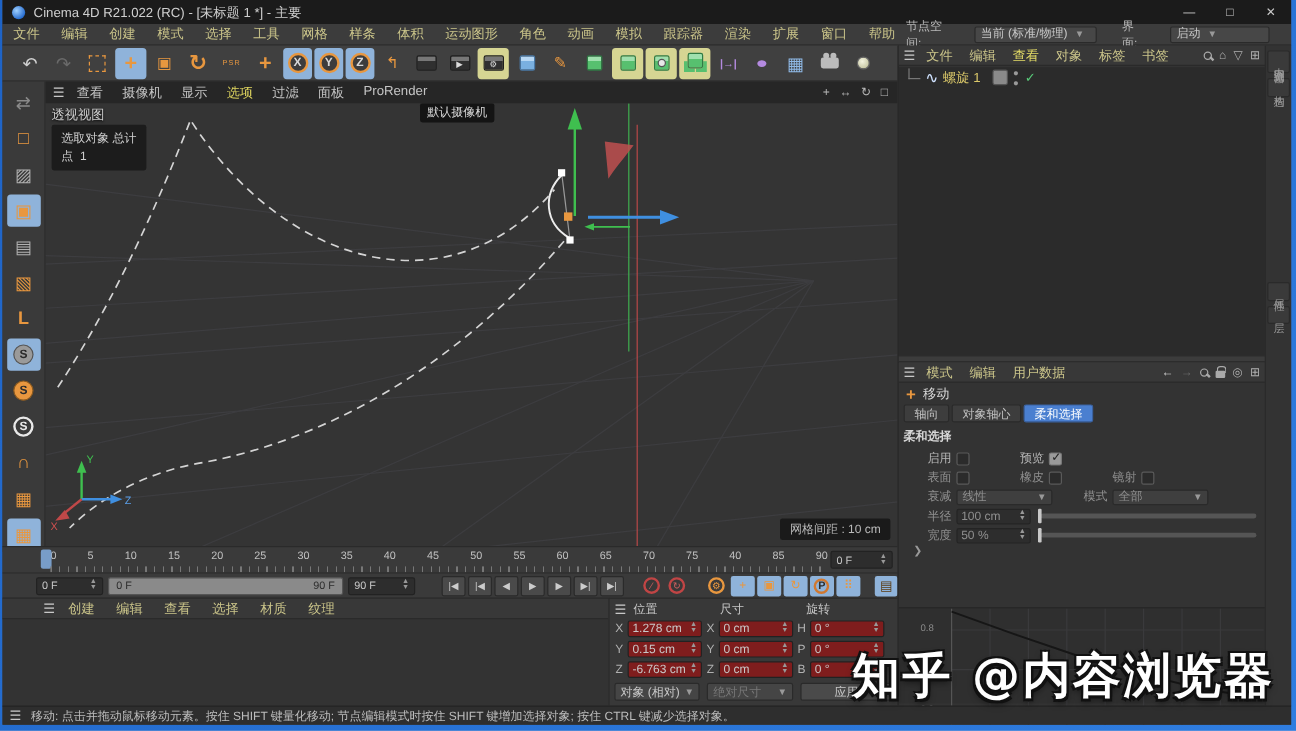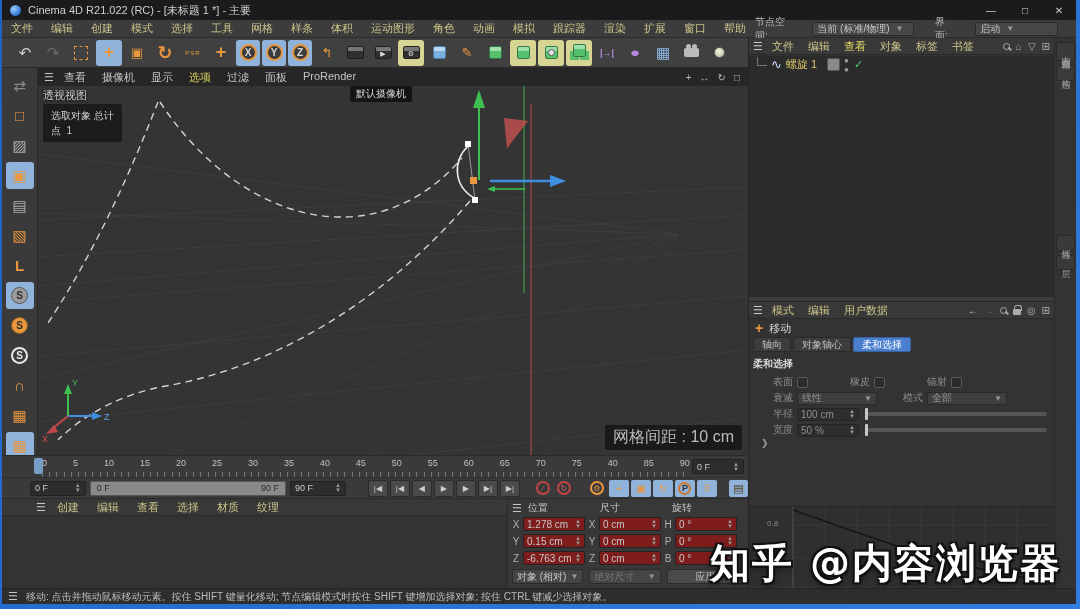--- a/index.html
+++ b/index.html
@@ -67,21 +67,21 @@
   .viewport { position:absolute; left:36px; top:68px; width:710px; height:387px; background:#343434; }
   .vp-header { position:absolute; left:0; top:0; width:100%; height:18px; background:#262626; display:flex; align-items:center; font-size:11px; padding-left:6px; gap:0; }
   .vp-menu-item { color:#c4c4c4; padding:0 8px; }
   .vp-menu-item.active { color:#ddd35e;font-family:Liberation Serif, serif; }
   .vp-corner { margin-left:auto; display:flex; gap:8px; padding-right:8px; color:#b8b8b8; font-size:10px; }
   .hamburger { color:#c8c8c8; font-size:11px; margin-right:2px; }
   .vp-canvas { position:absolute; left:0; top:18px; width:710px; height:369px; overflow:hidden; }
   .vp-view-label { position:absolute; left:5px; top:2px; font-size:11px; color:#cccccc; text-shadow:0 1px 2px #000; }
   .vp-cam-label { position:absolute; left:312px; top:0px; font-size:10px; color:#d8d8d8; background:rgba(15,15,15,0.85); padding:1px 6px; border-radius:2px; }
   .sel-info { position:absolute; left:5px; top:18px; background:rgba(10,10,10,0.55); border-radius:2px; padding:4px 8px; font-size:10px; color:#d0d0d0; line-height:15px; }
-  .grid-label { position:absolute; right:6px; bottom:5px; background:rgba(20,20,20,0.8); border-radius:2px; padding:2px 8px; font-size:16px; color:#bbbbbb;margin-left:48px; }
+  .grid-label { position:absolute; right:6px; bottom:5px; background:rgba(20,20,20,0.8); border-radius:2px; padding:2px 8px; font-size:10px; color:#bbbbbb;margin-left:48px; }
 
   
   .timeline { position:absolute; left:0; top:455px; width:746px; height:22px; background:#3a3a3a; border-top:1px solid #2a2a2a; }
   .ruler { position:absolute; left:40px; top:0; width:648px; height:22px; }
   .ruler-labels { display:flex; justify-content:space-between; font-size:9px; color:#c0c0c0; padding:2px 0 0 0; }
   .ruler-ticks { position:absolute; left:0; bottom:1px; width:100%; height:5px; background:repeating-linear-gradient(90deg,#777 0 1px,transparent 1px 7.2px); }
   .playhead { position:absolute; left:-8px; top:2px; width:9px; height:16px; background:#7fa8d8; border-radius:2px; opacity:0.9; }
   .frame-box { position:absolute; right:4px; top:3px; width:52px; height:15px; background:#2d2d2d; border:1px solid #222; border-radius:2px; font-size:9px; color:#c8c8c8; display:flex; align-items:center; padding:0 4px; justify-content:space-between; }
   .stepper { font-size:6px; color:#999; line-height:5px; text-align:center; }
 
@@ -722,20 +722,26 @@
 
         <div class="am-tabs">
 
         <span class="am-tab">轴向</span>
             <span class="am-tab">对象轴心</span>
             <span class="am-tab active">柔和选择</span>
           </div>
 
         <div class="am-section">柔和选择</div>
 
+        <div class="am-row">
+          <span class="flabel on">启用</span>
+          <span class="cbx"></span>
+          <span class="flabel on">预览</span>
+          <span class="cbx checked"></span>
+        </div>
         <div class="am-row">
           <span class="flabel">表面</span>
           <span class="cbx"></span>
           <span class="flabel">橡皮</span>
           <span class="cbx"></span>
           <span class="flabel">镜射</span>
           <span class="cbx"></span>
         </div>
         <div class="am-row">
           <span class="flabel">衰减</span>

